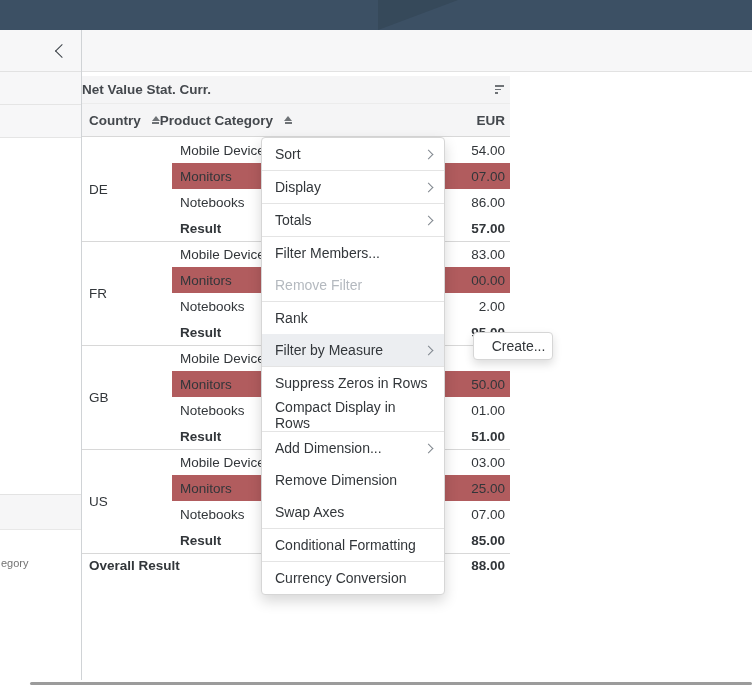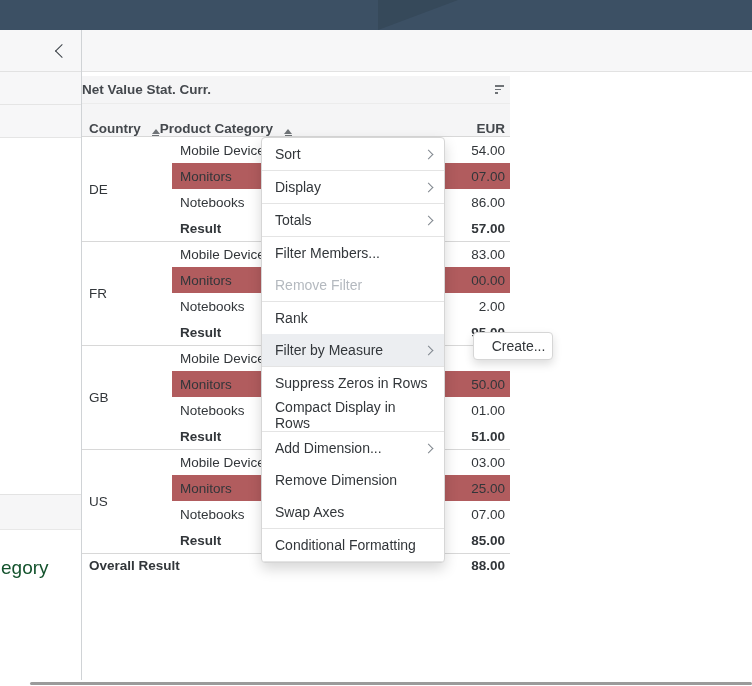--- a/index.html
+++ b/index.html
@@ -14,32 +14,32 @@
   
   .toolbar{position:absolute;left:0;top:30px;width:752px;height:41px;background:#f7f7f8;
            border-bottom:1px solid #e2e2e2;display:flex;align-items:center;}
   .back{margin-left:57px;width:9px;height:9px;border-left:1.5px solid #3a4047;
         border-bottom:1.5px solid #3a4047;transform:rotate(45deg);cursor:pointer;}
   
   .siderows{position:absolute;left:0;top:72px;width:81px;}
   .srow{height:32px;background:#f7f7f8;border-bottom:1px solid #e5e5e5;}
   .sideband{position:absolute;left:0;top:494px;width:81px;height:34px;background:#f6f6f7;
             border-top:1px solid #e3e3e3;border-bottom:1px solid #e8e8e8;}
-  .sidechip{position:absolute;left:1px;top:557px;font-size:19px;color:#14532d;}
+  .sidechip{position:absolute;left:1px;top:557px;font-size:11px;color:#737373;}
   .vline{position:absolute;left:81px;top:30px;width:1px;height:650px;background:#d0d3d6;}
   
   .pivot{position:absolute;left:82px;top:76px;width:428px;font-size:13.5px;}
   .h1{height:27px;background:#f5f5f6;border-bottom:1px solid #ececec;display:flex;
       align-items:center;justify-content:space-between;padding-right:6px;gap:7px;
       font-weight:bold;color:#44484d;}
   .sortdesc{display:flex;flex-direction:column;align-items:flex-start;gap:2px;cursor:pointer;}
   .sortdesc i{display:block;height:1.5px;background:#6f7377;}
   .sortdesc i:nth-child(1){width:9px}.sortdesc i:nth-child(2){width:6px}.sortdesc i:nth-child(3){width:3px}
   .h2{height:32px;background:#f5f5f6;border-bottom:1px solid #d8d8d8;display:flex;
-      align-items:flex-end;padding:0 5px 0 7px;font-weight:bold;color:#44484d;}
+      align-items:center;padding:0 5px 0 7px;font-weight:bold;color:#44484d;}
   .sortasc{display:flex;flex-direction:column;align-items:center;gap:1px;margin-left:11px;cursor:pointer;}
   .sortasc .tri{width:0;height:0;border-left:4px solid transparent;border-right:4px solid transparent;
                 border-bottom:5px solid #6f7377;}
   .sortasc .bar{width:7px;height:1.5px;background:#6f7377;}
   .h2 .pc{}
   .h2 .eur{margin-left:auto;}
   .tbody{position:relative;}
   .trow{height:26px;margin-left:90px;display:flex;align-items:center;padding:0 5px 0 8px;}
   .trow.red{background:#b15c5e;}
   .trow .val{margin-left:auto;}
@@ -239,19 +239,22 @@
       <span>Remove Dimension</span>
     </div>
   <div class="mi">
       <span>Swap Axes</span>
     </div>
   <div class="msep"></div>
   <div class="mi">
       <span>Conditional Formatting</span>
     </div>
   <div class="msep"></div>
+  <div class="mi">
+      <span>Currency Conversion</span>
+    </div>
 </div>
 
 <div class="flyout">
   <span>Create...</span>
 </div>
 
 <div class="hscroll"></div>
 
 </body></html>

